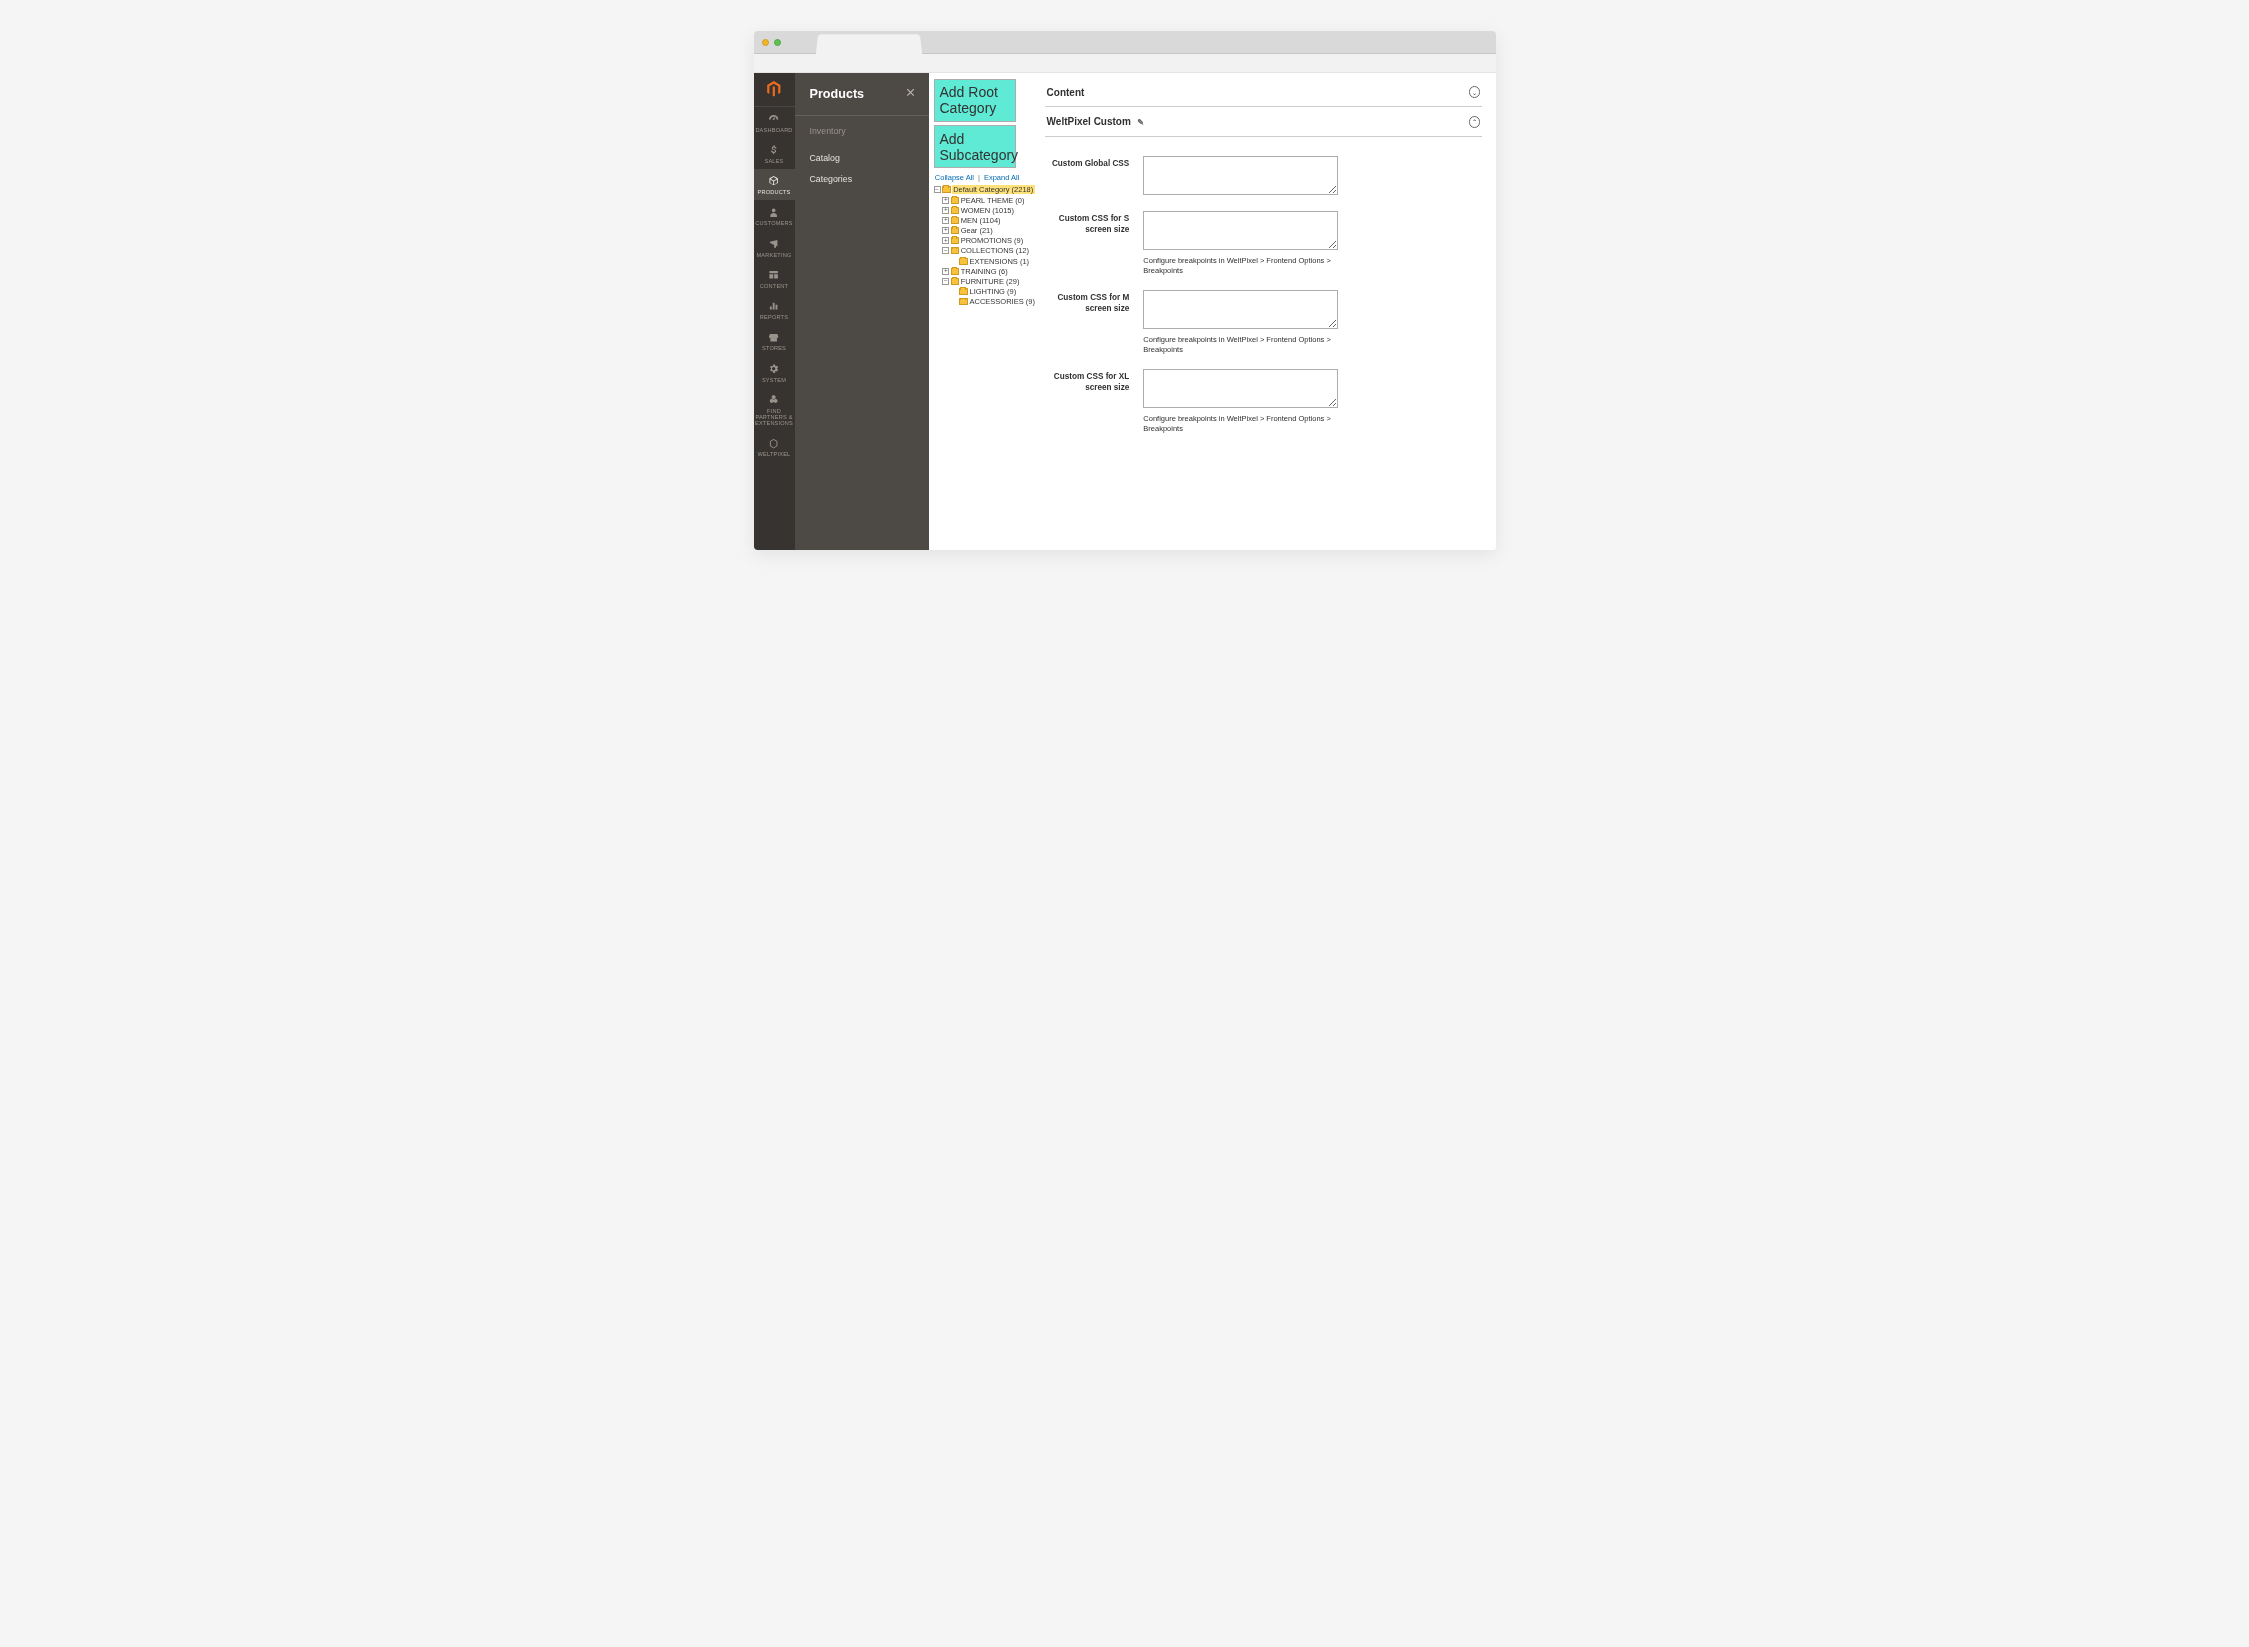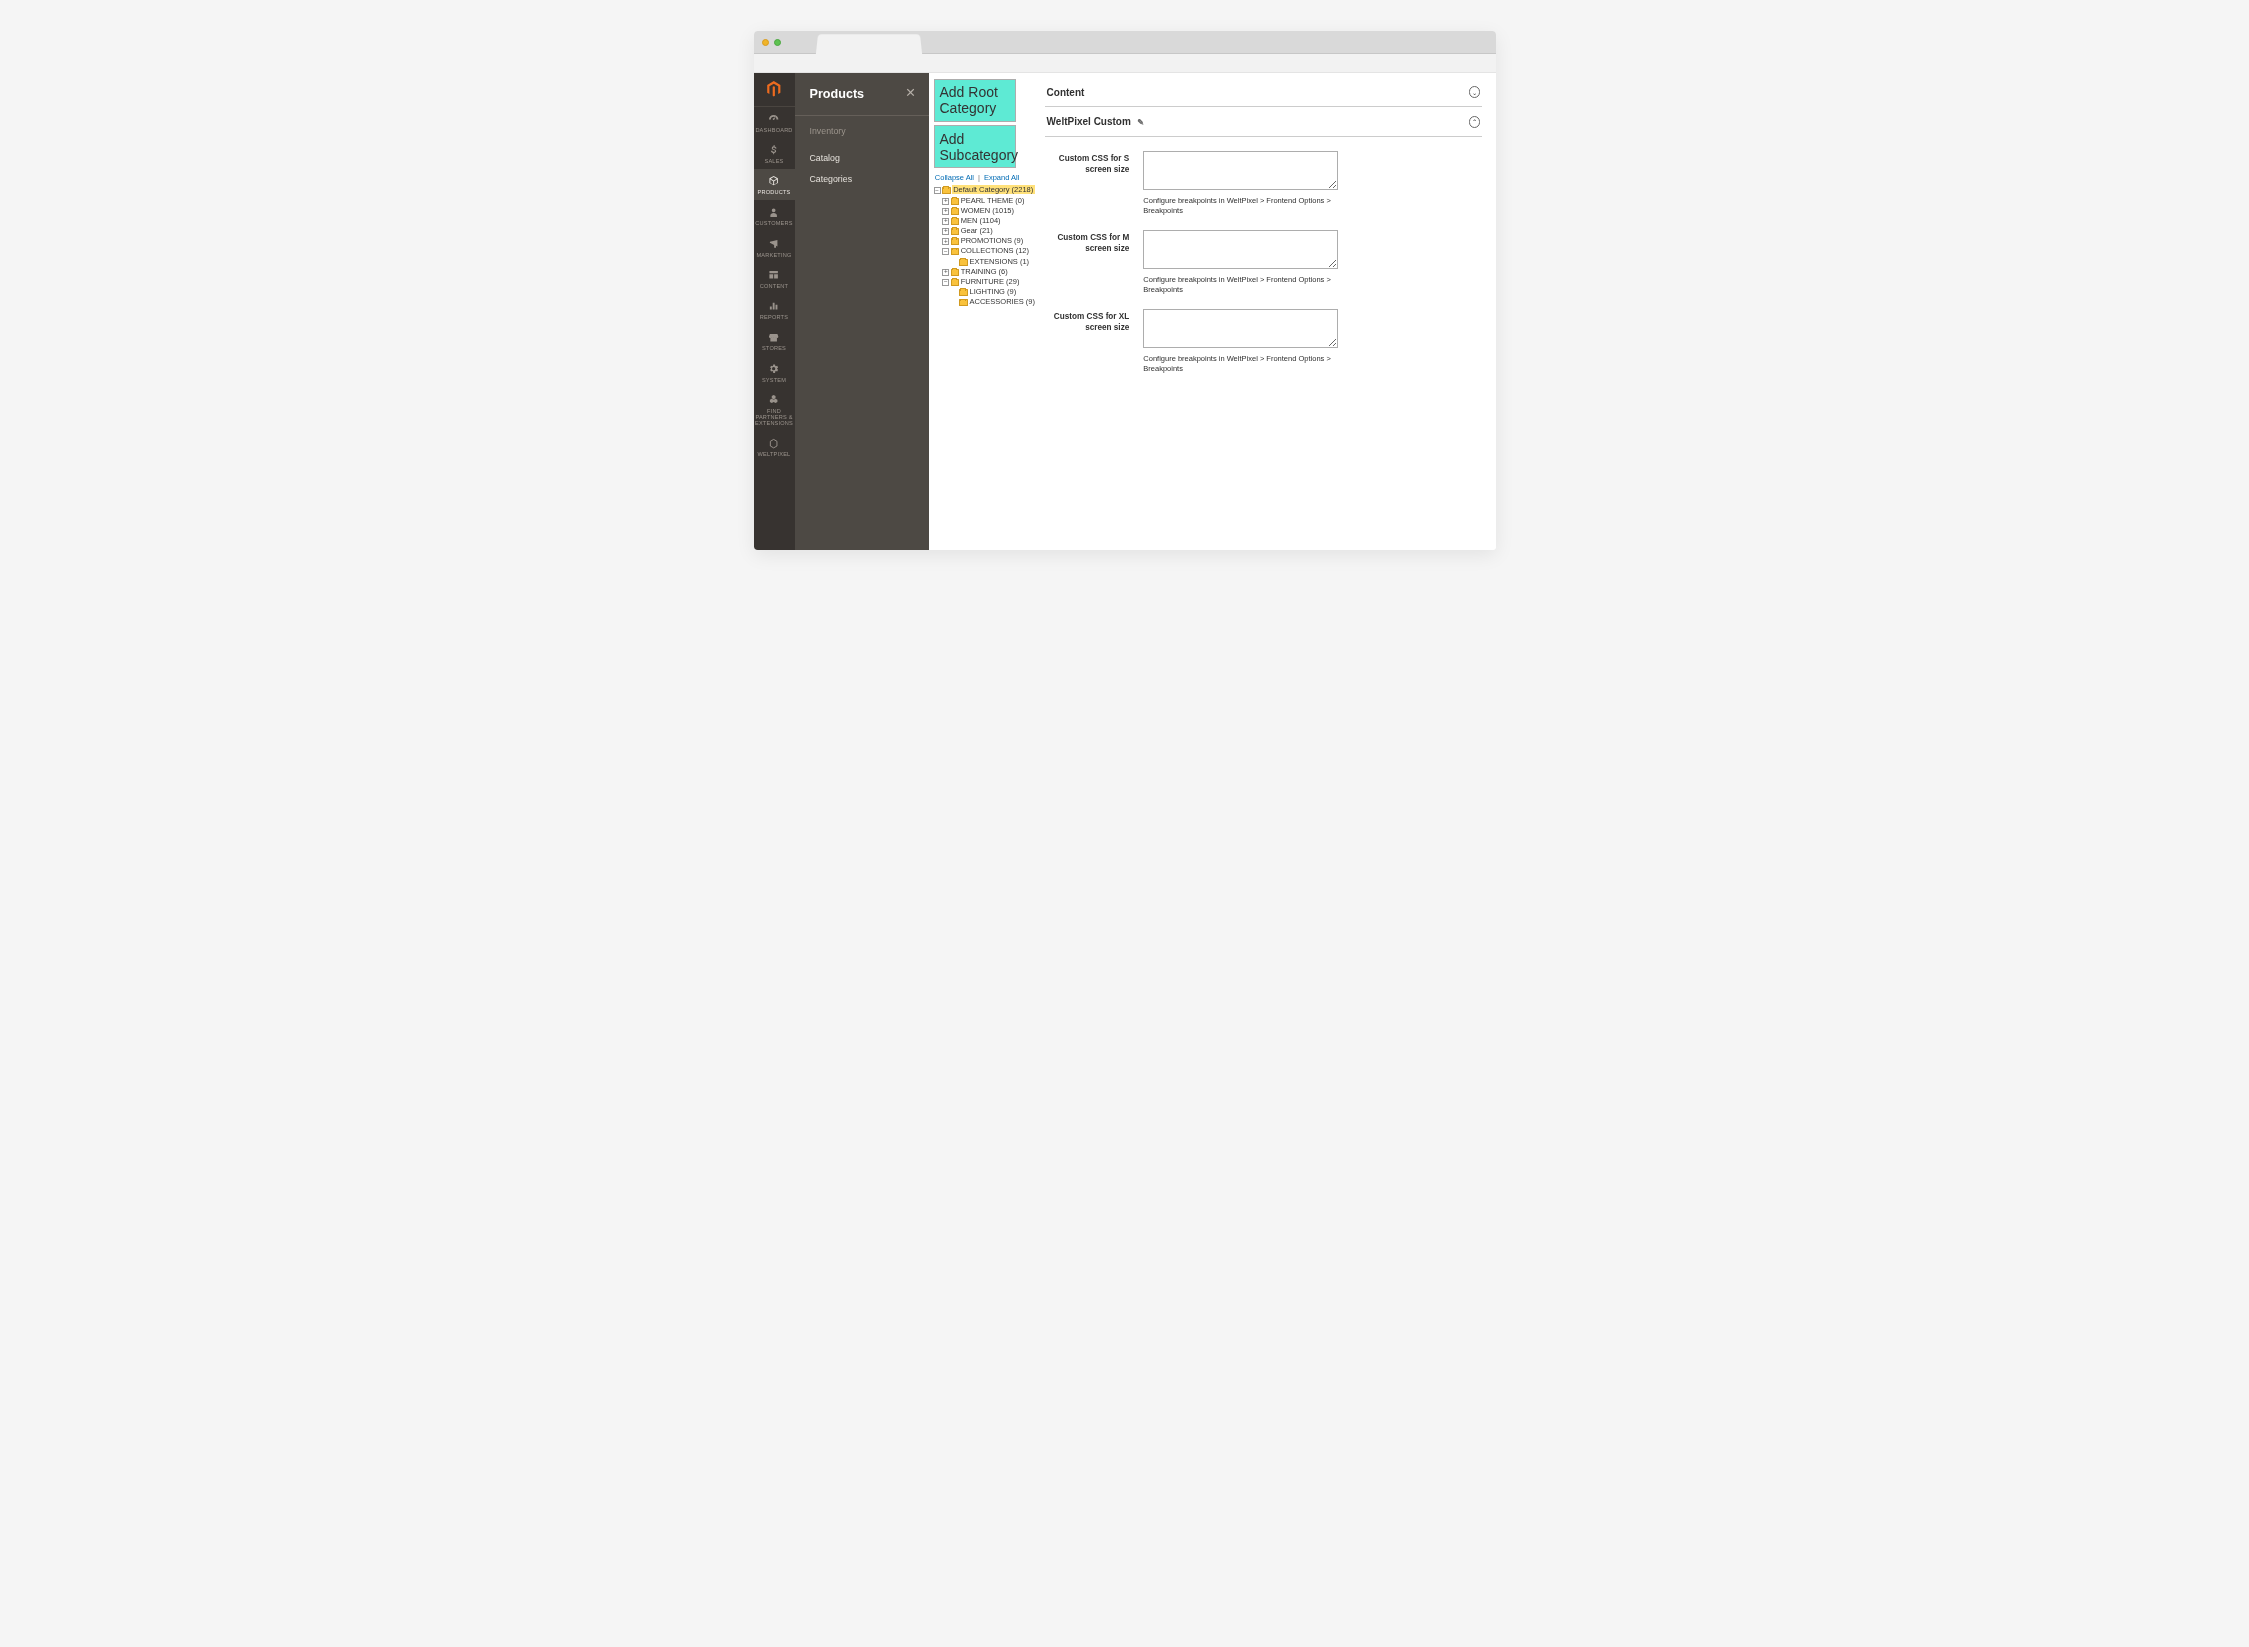--- a/index.html
+++ b/index.html
@@ -189,21 +189,21 @@
   }
   .tree-controls a { color: #006bb4; text-decoration: none; cursor: pointer; }
   .tree-controls .sep { color: #777; margin: 0 1.9px; }
 
   ul.tree { list-style: none; padding-left: 0; }
   ul.tree ul { list-style: none; padding-left: 8.8px; }
   ul.tree li {
     padding: 0.6px 0;
     white-space: nowrap;
     display: flex;
-    align-items: flex-end;
+    align-items: center;
     gap: 1.3px;
     font-size: 7.5px;
   }
   .expander {
     width: 7px; height: 7px;
     border: 0.6px solid #999;
     display: inline-flex;
     align-items: center;
     justify-content: center;
     font-size: 6.3px;
@@ -493,20 +493,26 @@
           </div>
 
           <div class="section-hd">
             <h2>
               <span>WeltPixel Custom</span>
               <span class="edit-ic">✎</span>
             </h2>
             <span class="chev">⌃</span>
           </div>
 
+          <div class="field first">
+            <div class="field-label">Custom Global CSS</div>
+            <div class="field-body">
+              <textarea style=""></textarea>
+            </div>
+          </div>
 
           <div class="field">
             <div class="field-label">Custom CSS for S screen size</div>
             <div class="field-body">
               <textarea style=""></textarea>
               <div class="hint">Configure breakpoints in WeltPixel &gt; Frontend Options &gt; Breakpoints</div>
             </div>
           </div>
 
           <div class="field">

